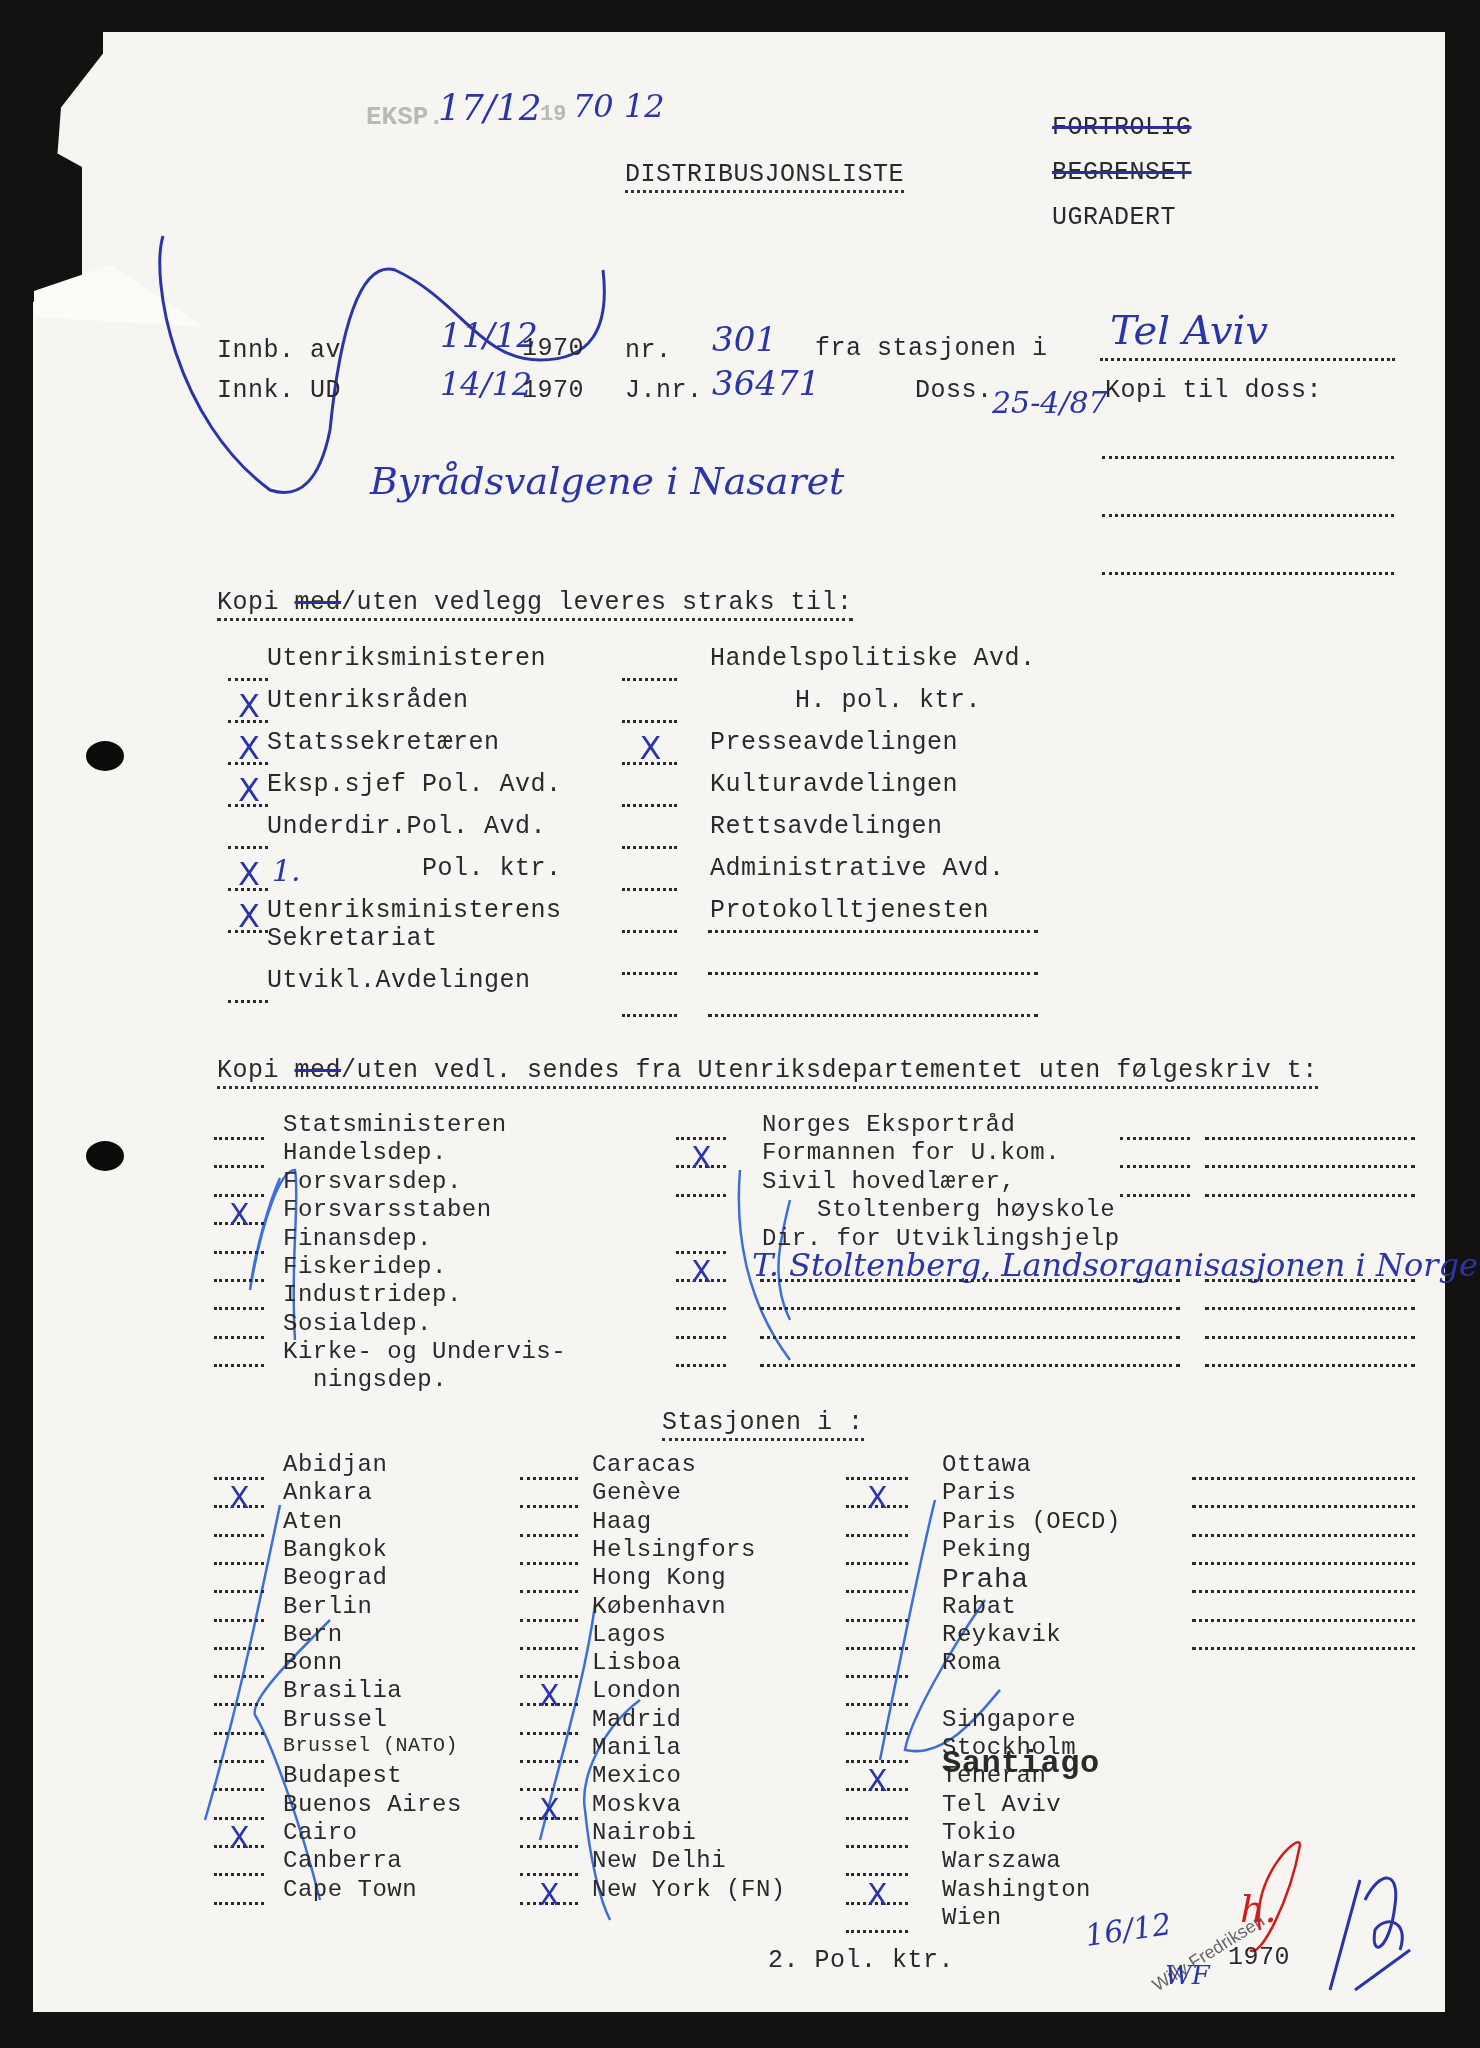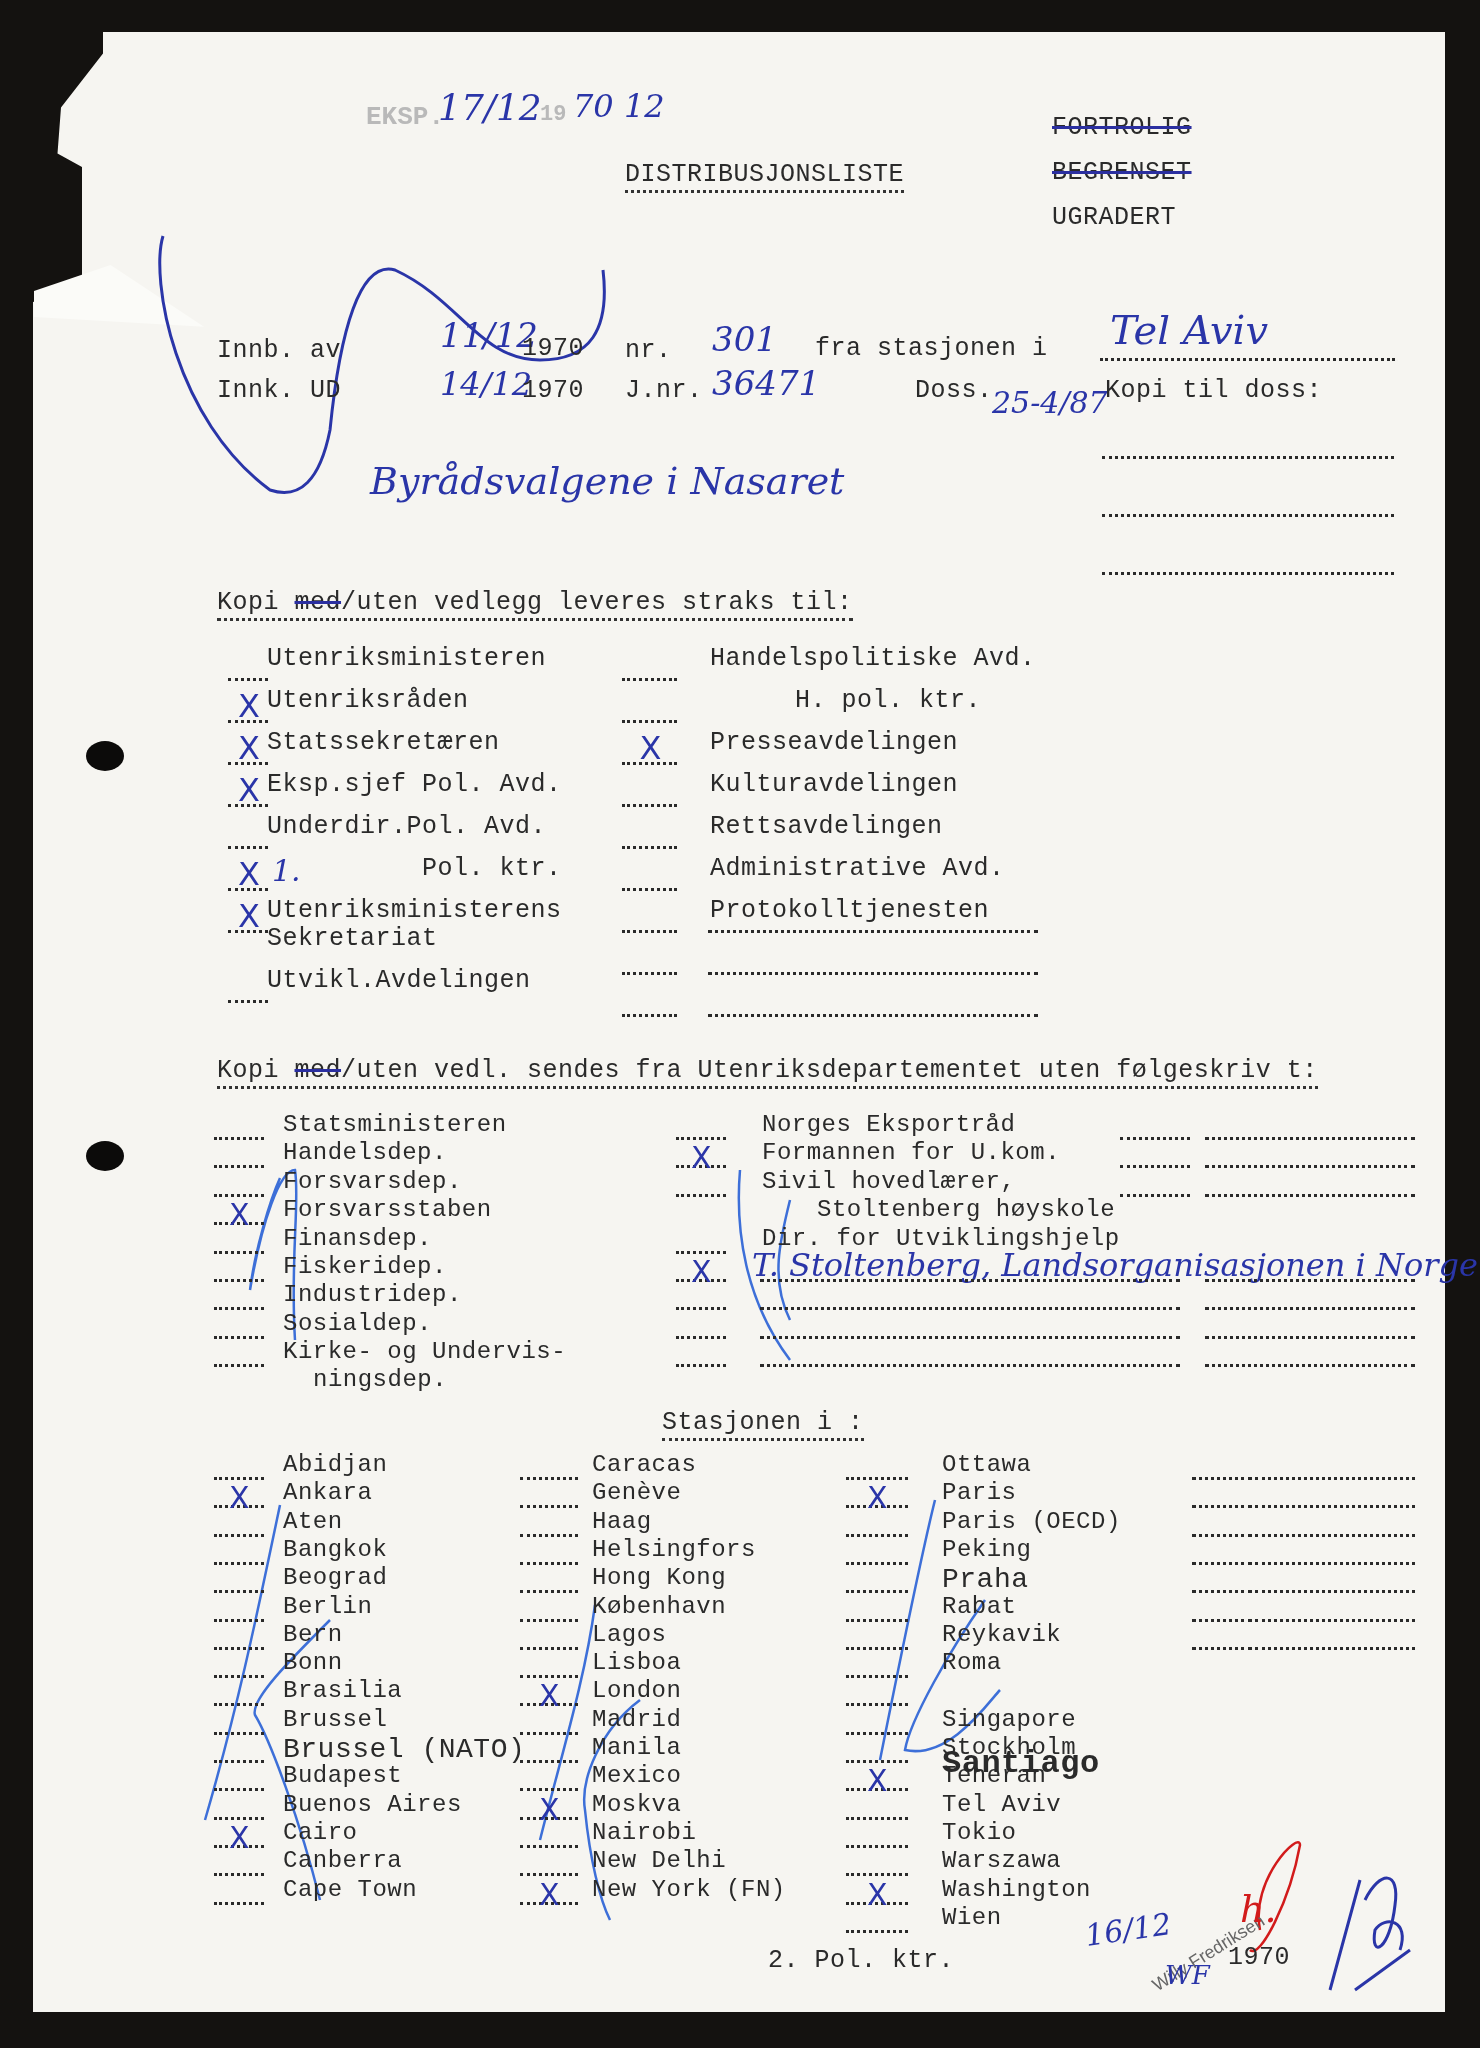--- a/index.html
+++ b/index.html
@@ -288,21 +288,21 @@
     <div>
       <div class="blank" style="left:214px;top:1703.4px;width:50px;"></div>
       <div class="t" style="left:283px;top:1679.4px;font-size:24px;">Brasilia</div>
     </div>
     <div>
       <div class="blank" style="left:214px;top:1731.7px;width:50px;"></div>
       <div class="t" style="left:283px;top:1707.7px;font-size:24px;">Brussel</div>
     </div>
     <div>
       <div class="blank" style="left:214px;top:1760px;width:50px;"></div>
-      <div class="t" style="left:283px;top:1736px;font-size:28px;">Brussel (NATO)</div>
+      <div class="t" style="left:283px;top:1736px;font-size:20px;">Brussel (NATO)</div>
     </div>
     <div>
       <div class="blank" style="left:214px;top:1788.3px;width:50px;"></div>
       <div class="t" style="left:283px;top:1764.3px;font-size:24px;">Budapest</div>
     </div>
     <div>
       <div class="blank" style="left:214px;top:1816.6px;width:50px;"></div>
       <div class="t" style="left:283px;top:1792.6px;font-size:24px;">Buenos Aires</div>
     </div>
     <div>

